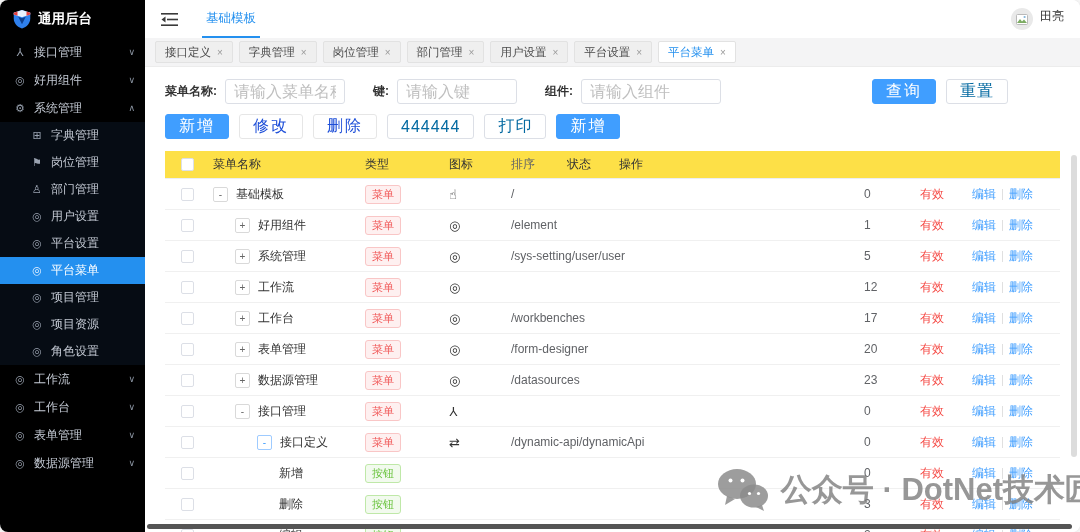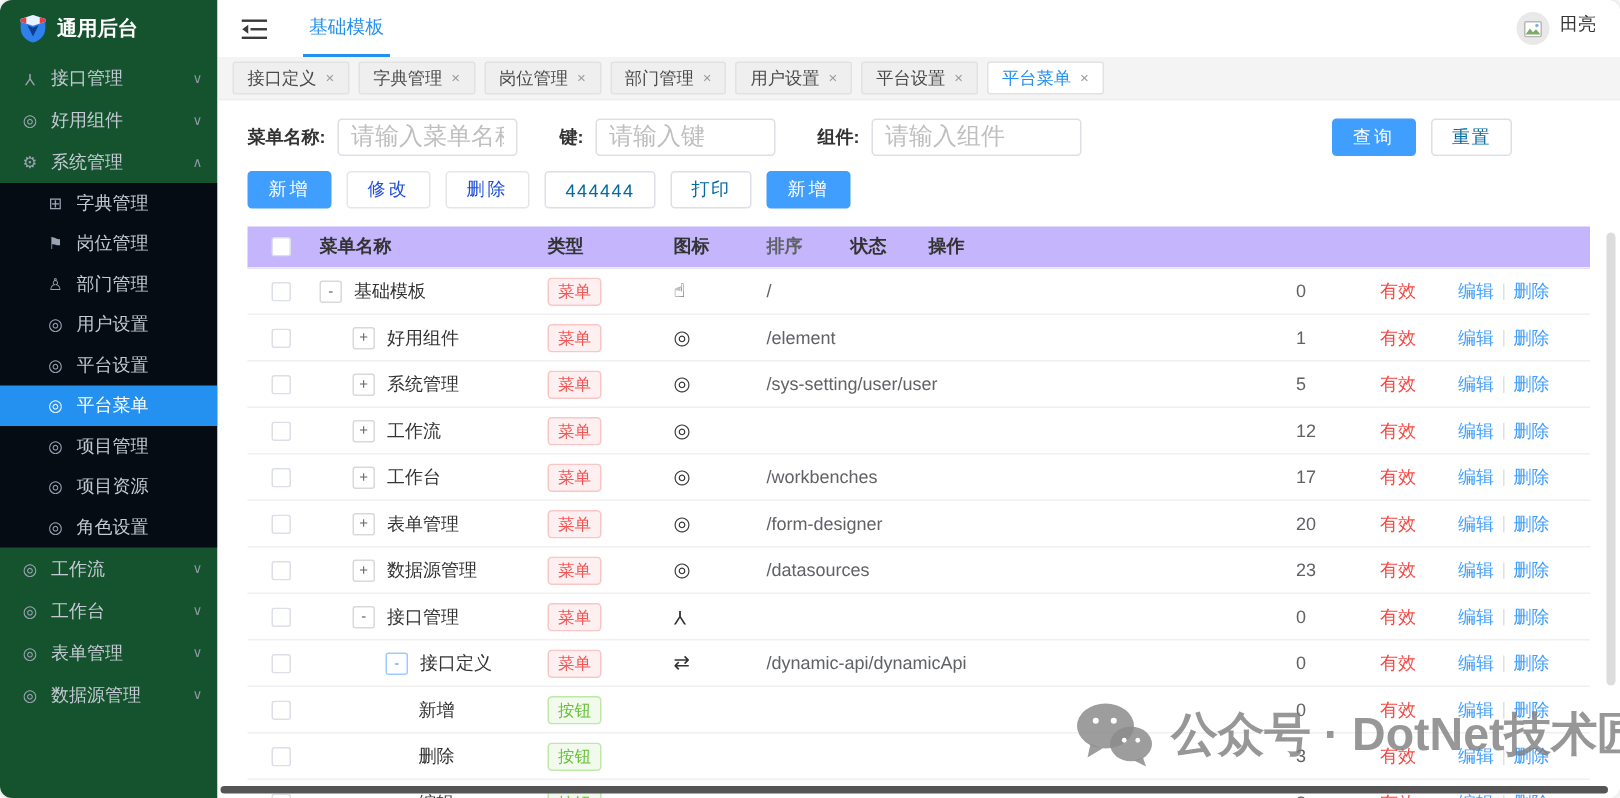--- a/index.html
+++ b/index.html
@@ -1,21 +1,21 @@
 <!DOCTYPE html>
 <html><head>
 <meta charset="utf-8">
 <style>
   *{margin:0;padding:0;box-sizing:border-box}
   html,body{width:1080px;height:532px;overflow:hidden;background:#fff;
     font-family:"Liberation Sans","DejaVu Sans",sans-serif}
   .app{display:flex;width:1080px;height:532px;background:#fff;border-radius:8px;
     overflow:hidden;box-shadow:0 0 8px rgba(0,0,0,.18)}
   
-  .sidebar{width:145px;flex-shrink:0;background:#14532d;color:#c4cad4;font-size:12px;display:flex;flex-direction:column}
+  .sidebar{width:145px;flex-shrink:0;background:#000000;color:#c4cad4;font-size:12px;display:flex;flex-direction:column}
   .logo{display:flex;align-items:center;gap:7px;height:38px;padding-left:13px;color:#fff;font-size:13.5px;font-weight:bold;flex-shrink:0}
   .menu{flex:1;overflow:hidden}
   .menu-item{display:flex;align-items:center;height:28px;padding:0 10px 0 13px;gap:7px;cursor:pointer}
   .menu-item .mi{width:14px;text-align:center;font-size:11px;color:#9aa3b1;flex-shrink:0}
   .menu-item .mi.rot{display:inline-block;transform:rotate(180deg)}
   .menu-item .lbl{flex:1;white-space:nowrap;overflow:hidden}
   .menu-item .chev{font-size:9px;color:#8d97a5}
   .submenu{background:#060c14}
   .submenu .menu-item{padding-left:30px;height:27px}
   .menu-item.active{background:#2490ef;color:#fff}
@@ -36,30 +36,30 @@
   .content{flex:1;background:#fff;padding:12px 20px 12px 20px;position:relative;overflow:hidden}
   
   .filter-row{display:flex;align-items:center;font-size:12px;color:#333;margin-bottom:10px}
   .f-group{display:flex;align-items:center;margin-right:28px}
   .f-label{font-weight:bold;margin-right:8px;white-space:nowrap}
   .f-input{height:25px;border:1px solid #dcdfe6;border-radius:3px;padding:0 8px;font-size:16px;color:#333;outline:none;
     font-family:"Liberation Sans","DejaVu Sans",sans-serif}
   .f-input::placeholder{color:#bfbfbf}
   .f-actions{margin-left:auto;margin-right:52px;display:flex;gap:10px}
   
-  .btn{height:25px;padding:0 13px;font-size:12px;border-radius:3px;border:1px solid transparent;cursor:pointer;
+  .btn{height:25px;padding:0 13px;font-size:16px;border-radius:3px;border:1px solid transparent;cursor:pointer;
     font-family:"Liberation Sans","DejaVu Sans",sans-serif;letter-spacing:2px}
   .btn.primary{background:#409eff;border-color:#409eff;color:#fff}
   .btn.plain{background:#fff;border-color:#dcdfe6;color:#0369a1;letter-spacing:1px}
   .btn.disabled{background:#fff;border-color:#e6e6e6;color:#1d4ed8;cursor:not-allowed}
   .toolbar{display:flex;gap:10px;margin-bottom:12px}
   
   .tbl{font-size:12px;color:#333}
   .trow{display:flex;align-items:center;height:31px;border-bottom:1px solid #f0f0f0}
-  .trow.head{height:28px;background:#c4b5fd;border-bottom:1px solid #ebeef5;font-weight:bold;color:#333}
+  .trow.head{height:28px;background:#fde047;border-bottom:1px solid #ebeef5;font-weight:normal;color:#333}
   .cell{padding:0 4px;display:flex;align-items:center;overflow:hidden;white-space:nowrap}
   .col-check{width:44px;justify-content:center;flex-shrink:0}
   .col-name{width:152px;flex-shrink:0}
   .col-type{width:84px;flex-shrink:0}
   .col-icon{width:62px;flex-shrink:0}
   .col-link{flex:1;color:#606266}
   .col-sort{width:56px;flex-shrink:0;color:#606266}
   .col-status{width:52px;flex-shrink:0}
   .col-ops{width:92px;flex-shrink:0}
   .cbox{width:13px;height:13px;border:1px solid #dcdfe6;border-radius:2px;background:#fff;cursor:pointer}

